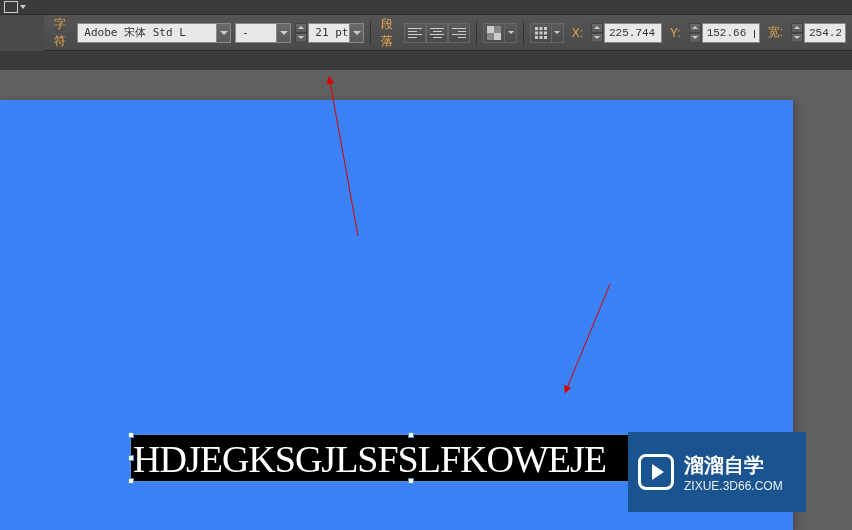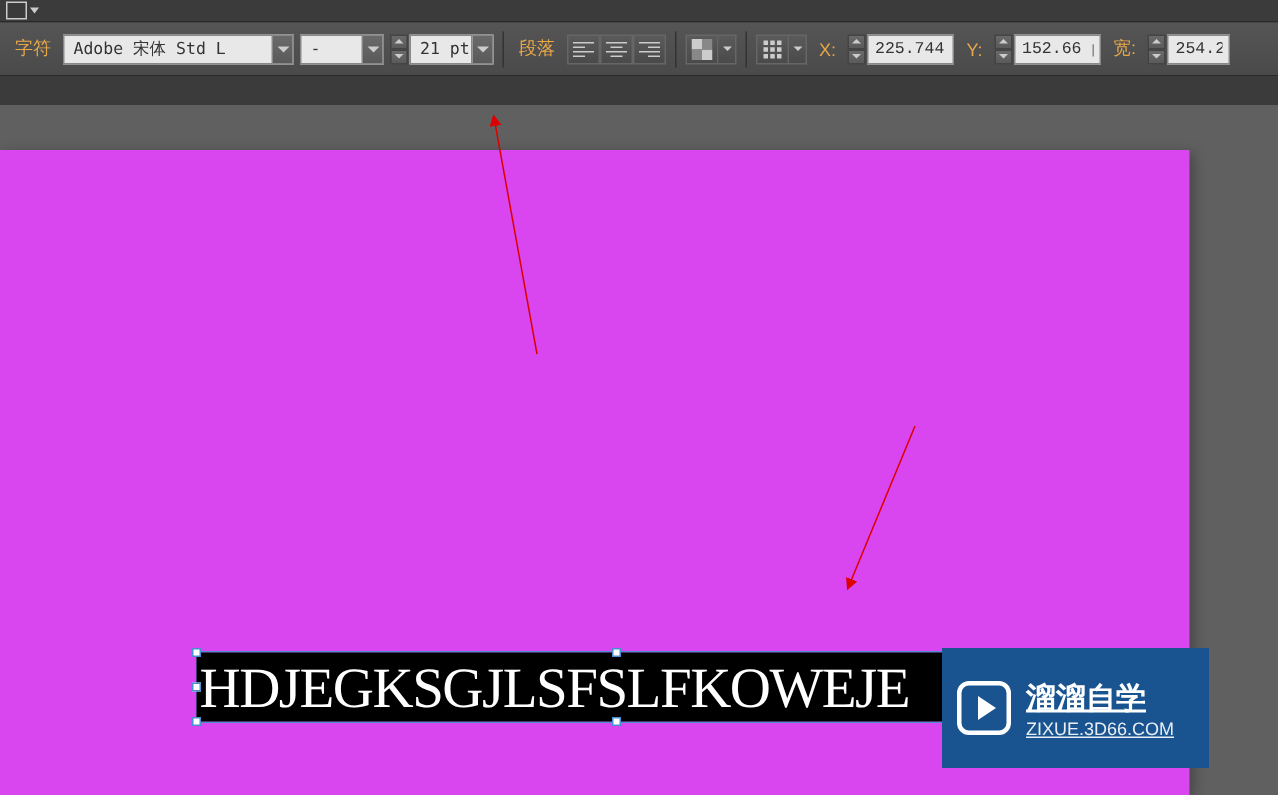--- a/index.html
+++ b/index.html
@@ -42,20 +42,21 @@
       margin-left: 2px;
     }
     .toolbar {
       height: 36px;
       background: linear-gradient(#555, #4a4a4a);
       border-bottom: 1px solid #2a2a2a;
       display: flex;
       align-items: center;
       padding: 0 6px;
       gap: 4px;
+      margin-left: 44px;
     }
     .toolbar-label {
       color: #e8a84a;
       font-size: 12px;
       padding: 0 4px;
     }
     .dropdown {
       display: flex;
       align-items: center;
       background: #e8e8e8;
@@ -199,21 +200,21 @@
       right: 0;
       bottom: 0;
       background: #606060;
     }
     .artboard {
       position: absolute;
       top: 30px;
       left: 0;
       width: 793px;
       height: 430px;
-      background: #d946ef;
+      background: #3b82f6;
       box-shadow: 2px 2px 8px rgba(0,0,0,0.3);
     }
     .text-object {
       position: absolute;
       top: 334px;
       left: 130px;
       width: 562px;
       height: 48px;
       border: 1px solid #4a90d0;
     }
@@ -277,21 +278,20 @@
       height: 0;
       border-top: 8px solid transparent;
       border-bottom: 8px solid transparent;
       border-left: 12px solid #fff;
       margin-left: 3px;
     }
     .watermark-text {
       display: flex;
       flex-direction: column;
       color: #fff;
-      text-decoration: underline;
     }
     .watermark-title {
       font-size: 20px;
       font-weight: bold;
     }
     .watermark-url {
       font-size: 12px;
       opacity: 0.9;
     }
     .grid-icon-svg {

